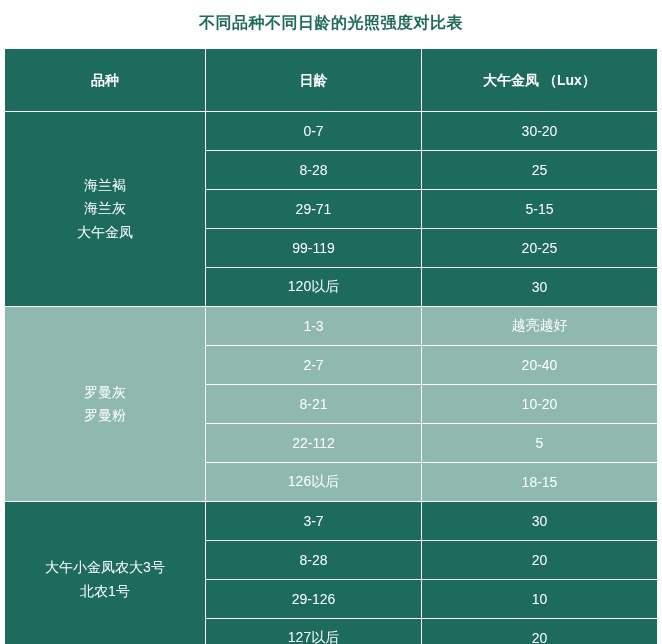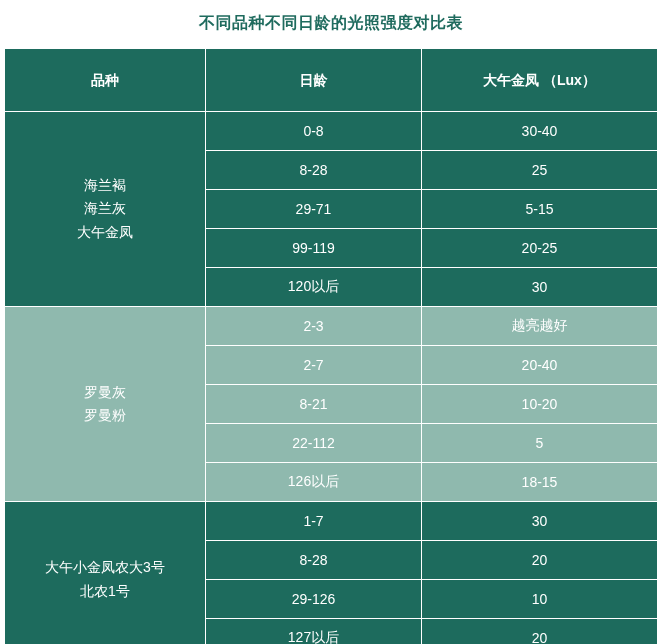--- a/index.html
+++ b/index.html
@@ -92,22 +92,22 @@
         </th>
       </tr>
     </thead>
     <tbody>
         <tr>
           <td class="grp-dark breed-cell" rowspan="5">
             <span class="line">海兰褐</span>
             <span class="line">海兰灰</span>
             <span class="line">大午金凤</span>
           </td>
-          <td class="grp-dark cell-val">0-8</td>
-          <td class="grp-dark cell-val">30-40</td>
+          <td class="grp-dark cell-val">0-7</td>
+          <td class="grp-dark cell-val">30-20</td>
         </tr>
         <tr>
           <td class="grp-dark cell-val">8-28</td>
           <td class="grp-dark cell-val">25</td>
         </tr>
         <tr>
           <td class="grp-dark cell-val">29-71</td>
           <td class="grp-dark cell-val">5-15</td>
         </tr>
         <tr>
@@ -116,21 +116,21 @@
         </tr>
         <tr>
           <td class="grp-dark cell-val">120以后</td>
           <td class="grp-dark cell-val">30</td>
         </tr>
         <tr>
           <td class="grp-light breed-cell" rowspan="5">
             <span class="line">罗曼灰</span>
             <span class="line">罗曼粉</span>
           </td>
-          <td class="grp-light cell-val">2-3</td>
+          <td class="grp-light cell-val">1-3</td>
           <td class="grp-light cell-val">越亮越好</td>
         </tr>
         <tr>
           <td class="grp-light cell-val">2-7</td>
           <td class="grp-light cell-val">20-40</td>
         </tr>
         <tr>
           <td class="grp-light cell-val">8-21</td>
           <td class="grp-light cell-val">10-20</td>
         </tr>
@@ -140,21 +140,21 @@
         </tr>
         <tr>
           <td class="grp-light cell-val">126以后</td>
           <td class="grp-light cell-val">18-15</td>
         </tr>
         <tr>
           <td class="grp-dark breed-cell" rowspan="4">
             <span class="line">大午小金凤农大3号</span>
             <span class="line">北农1号</span>
           </td>
-          <td class="grp-dark cell-val">1-7</td>
+          <td class="grp-dark cell-val">3-7</td>
           <td class="grp-dark cell-val">30</td>
         </tr>
         <tr>
           <td class="grp-dark cell-val">8-28</td>
           <td class="grp-dark cell-val">20</td>
         </tr>
         <tr>
           <td class="grp-dark cell-val">29-126</td>
           <td class="grp-dark cell-val">10</td>
         </tr>

